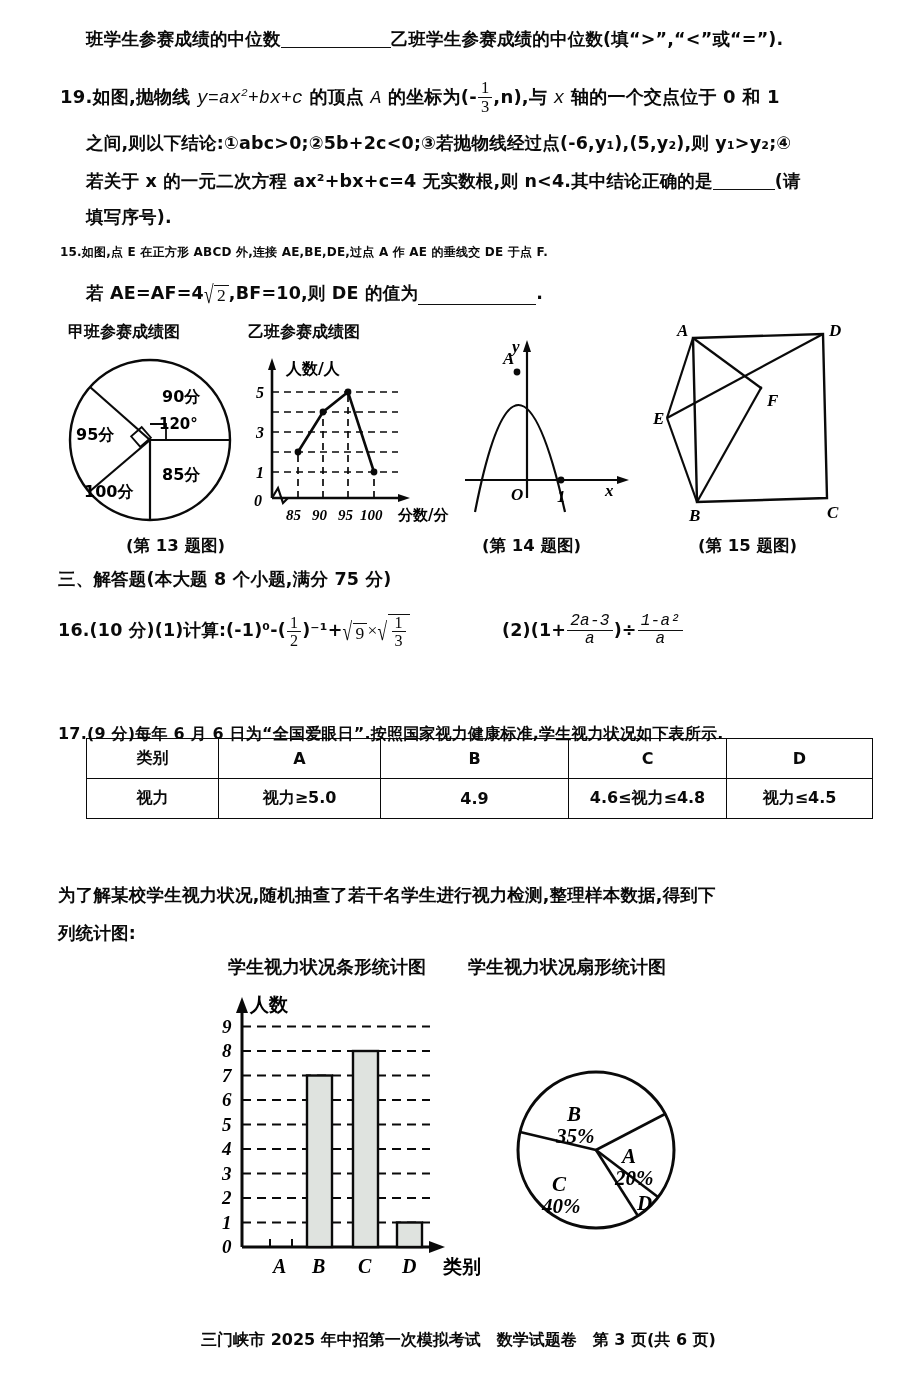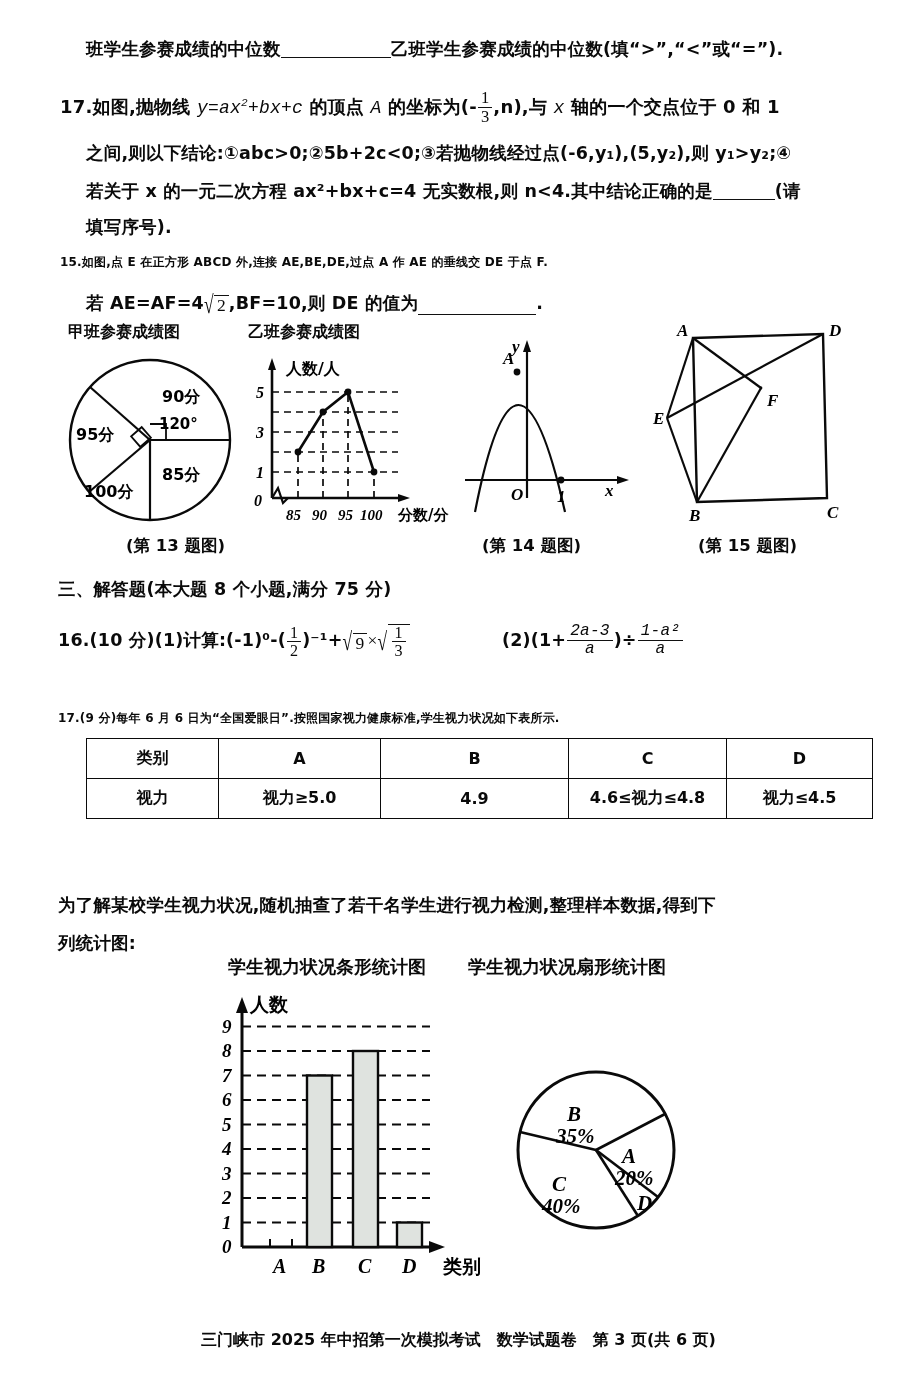--- a/index.html
+++ b/index.html
@@ -19,21 +19,20 @@
     position: absolute;
     inset: 0;
   }
   
   .line {
     position: absolute;
     font-size: 17.5px;
     line-height: 1.05;
     white-space: nowrap;
     letter-spacing: 0.2px;
-    margin-top: 10px;
   }
   .cn { font-family: "DejaVu Sans", "Liberation Sans", sans-serif; font-weight: 600; }
   .it { font-style: italic; font-family: Liberation Mono, monospace; }
   .blank {
     display: inline-block;
     border-bottom: 1.6px solid #111;
     vertical-align: bottom;
   }
   sup { font-size: 0.62em; vertical-align: super; }
 
@@ -122,21 +121,21 @@
 </head>
 <body>
 
 <div class="page">
 
   <div class="line" style="left:86px; top:30px;">
     <span class="cn">班学生参赛成绩的中位数</span><span class="blank" style="width:110px; height:17px;"></span><span class="cn">乙班学生参赛成绩的中位数(填“&gt;”,“&lt;”或“=”).</span>
   </div>
 
   <div class="line" style="left:60px; top:80px; font-size:18px;">
-    <span class="cn">17.如图,抛物线 </span><span class="it">y=ax<sup>2</sup>+bx+c</span><span class="cn"> 的顶点 </span><span class="it">A</span><span class="cn"> 的坐标为(-</span><span class="frac"><span class="num">1</span><span class="den">3</span></span><span class="cn">,n),与 </span><span class="it">x</span><span class="cn"> 轴的一个交点位于 0 和 1</span>
+    <span class="cn">19.如图,抛物线 </span><span class="it">y=ax<sup>2</sup>+bx+c</span><span class="cn"> 的顶点 </span><span class="it">A</span><span class="cn"> 的坐标为(-</span><span class="frac"><span class="num">1</span><span class="den">3</span></span><span class="cn">,n),与 </span><span class="it">x</span><span class="cn"> 轴的一个交点位于 0 和 1</span>
   </div>
   <div class="line cn" style="left:86px; top:134px; font-size:17.5px;">之间,则以下结论:①abc&gt;0;②5b+2c&lt;0;③若抛物线经过点(-6,y₁),(5,y₂),则 y₁&gt;y₂;④</div>
   <div class="line" style="left:86px; top:172px; font-size:17.5px;">
     <span class="cn">若关于 x 的一元二次方程 ax²+bx+c=4 无实数根,则 n&lt;4.其中结论正确的是</span><span class="blank" style="width:62px; height:17px;"></span><span class="cn">(请</span>
   </div>
   <div class="line cn" style="left:86px; top:208px; font-size:17.5px;">填写序号).</div>
 
   <div class="line cn" style="left:60px; top:246px; font-size:12px;">15.如图,点 E 在正方形 ABCD 外,连接 AE,BE,DE,过点 A 作 AE 的垂线交 DE 于点 F.</div>
   <div class="line" style="left:86px; top:284px; font-size:17.5px;">
     <span class="cn">若 AE=AF=4</span><span class="sqrt"><span class="rad">2</span></span><span class="cn">,BF=10,则 DE 的值为</span><span class="blank" style="width:118px; height:17px;"></span><span class="cn">.</span>
@@ -251,21 +250,21 @@
   <div class="line cn" style="left:58px; top:570px; font-size:17.5px;">三、解答题(本大题 8 个小题,满分 75 分)</div>
 
   <div class="line" style="left:58px; top:614px; font-size:17.5px;">
     <span class="cn">16.(10 分)(1)计算:(-1)⁰-(</span><span class="frac"><span class="num">1</span><span class="den">2</span></span><span class="cn">)⁻¹+</span><span class="sqrt"><span class="rad">9</span></span><span>×</span><span class="sqrt"><span class="rad"><span class="frac"><span class="num">1</span><span class="den">3</span></span></span></span>
   </div>
 
   <div class="line" style="left:502px; top:614px; font-size:17.5px;">
     <span class="cn">(2)(1+</span><span class="frac"><span class="num it">2a-3</span><span class="den it">a</span></span><span class="cn">)÷</span><span class="frac"><span class="num it">1-a²</span><span class="den it">a</span></span>
   </div>
 
-  <div class="line cn" style="left:58px; top:702px; font-size:12px;">17.(9 分)每年 6 月 6 日为“全国爱眼日”.按照国家视力健康标准,学生视力状况如下表所示.</div>
+  <div class="line cn" style="left:58px; top:726px; font-size:16px;">17.(9 分)每年 6 月 6 日为“全国爱眼日”.按照国家视力健康标准,学生视力状况如下表所示.</div>
 
   <table class="vis" style="left:86px; top:738px; width:746px;">
     <colgroup>
       <col style="width:132px">
         <col style="width:162px">
         <col style="width:188px">
         <col style="width:158px">
         <col style="width:146px">
     </colgroup>
     <tbody>

